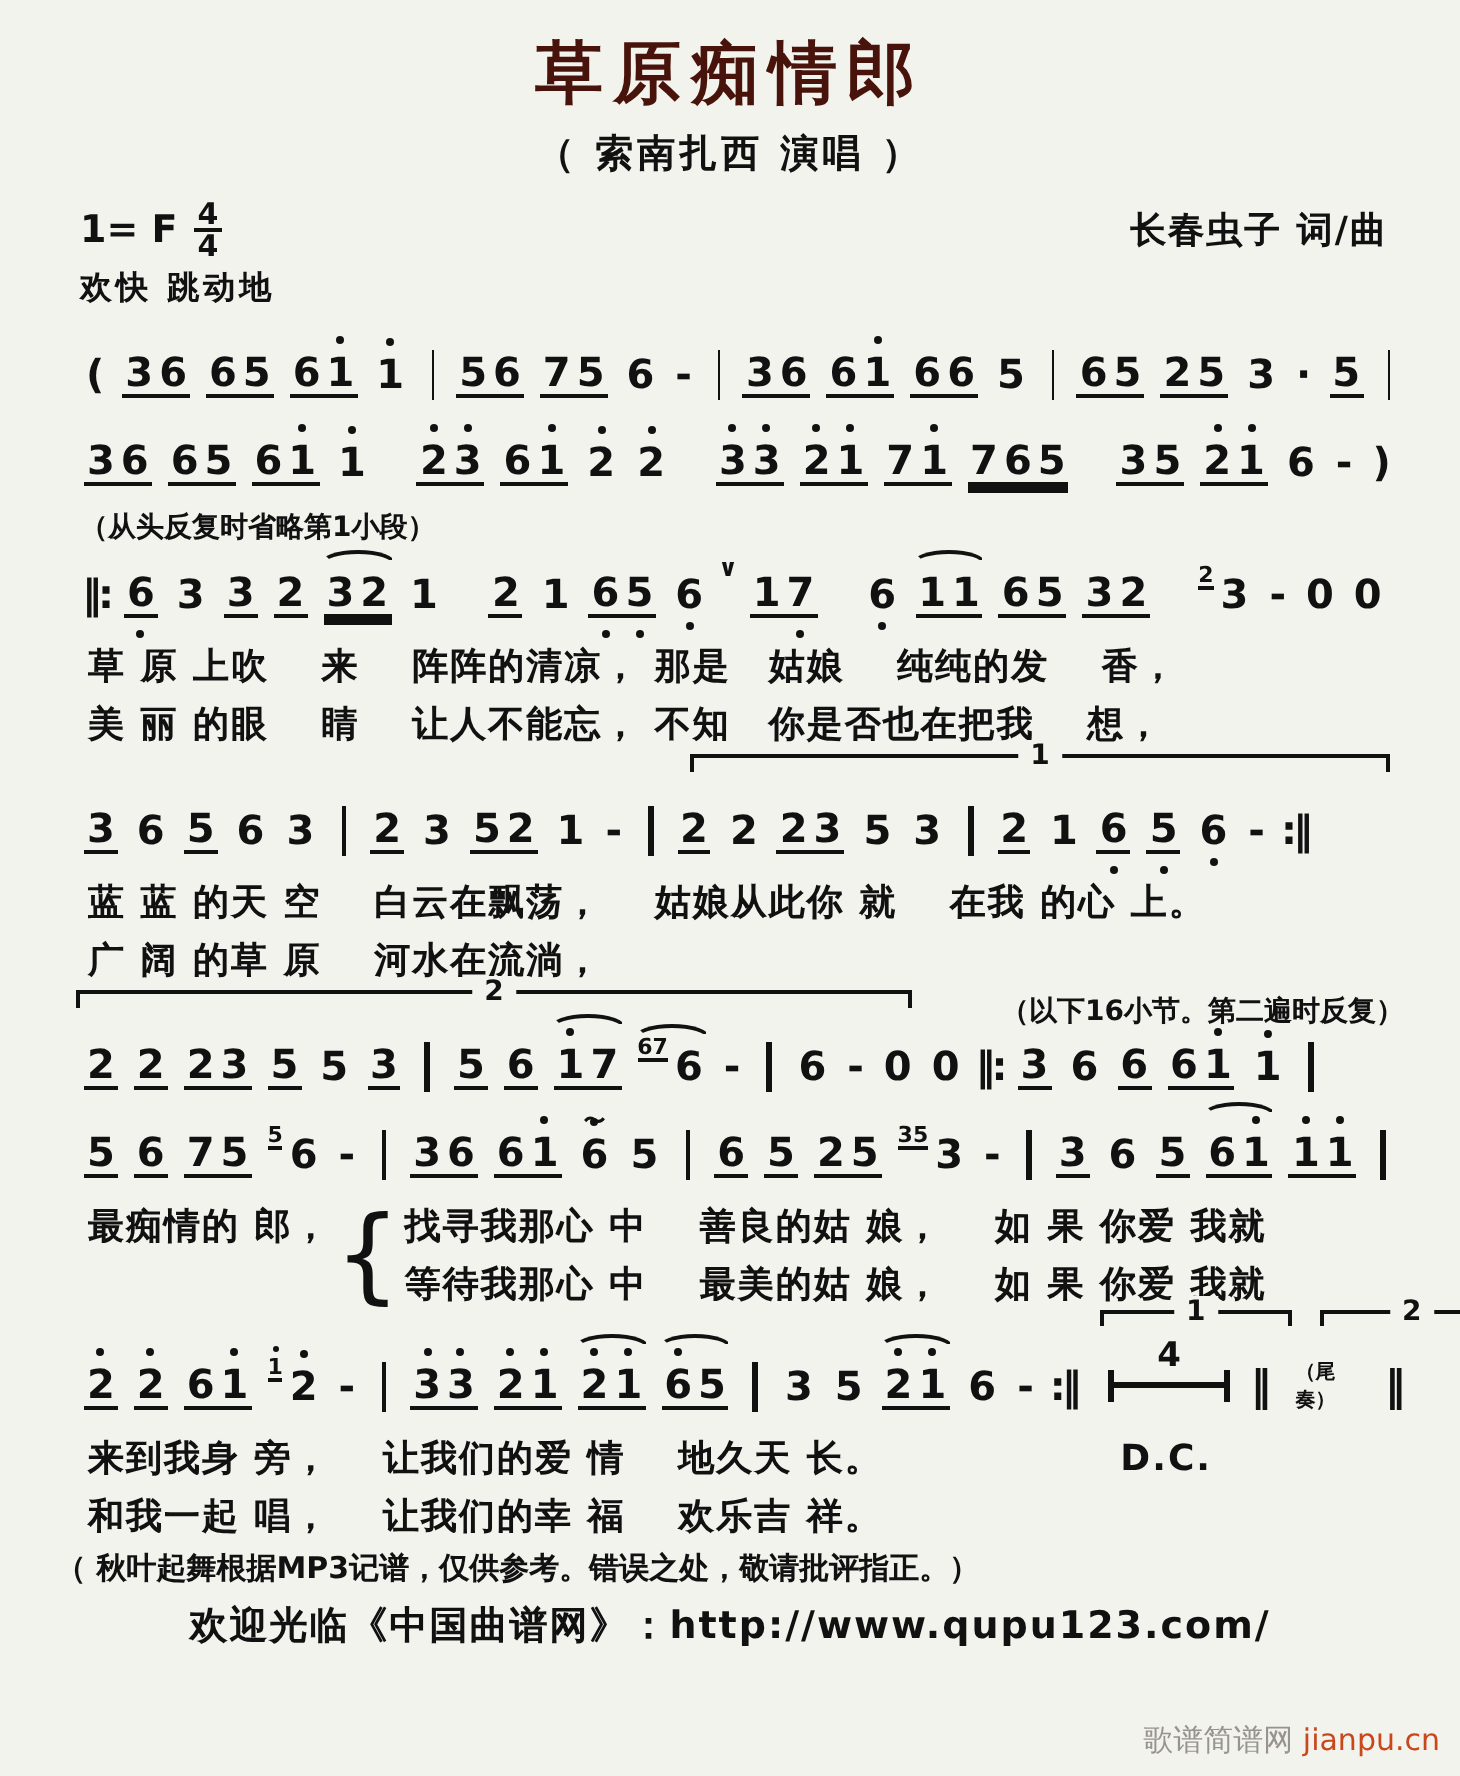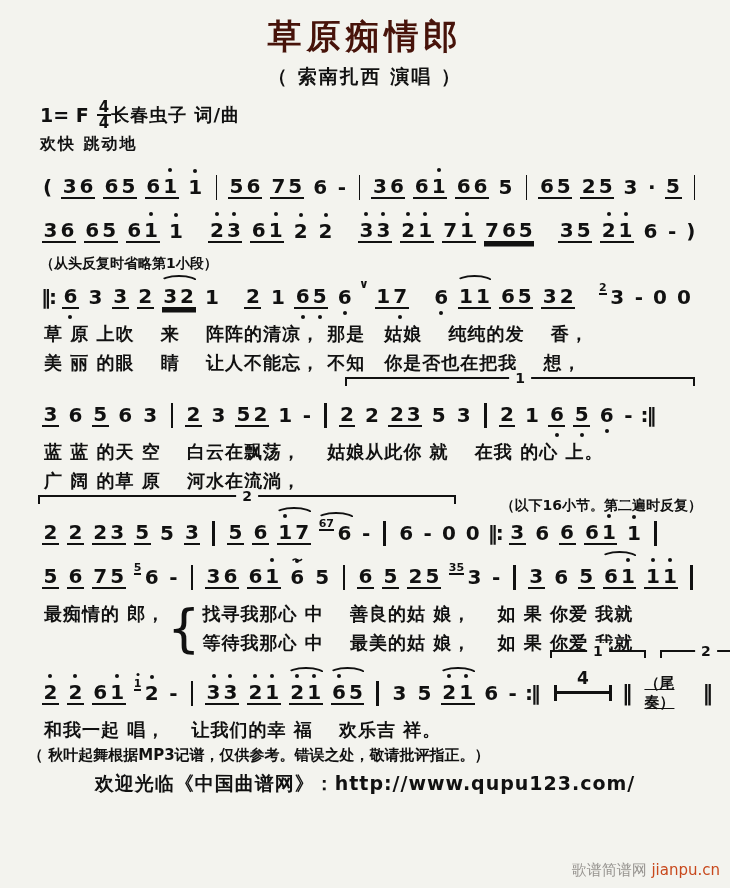--- a/index.html
+++ b/index.html
@@ -3,21 +3,21 @@
 <meta charset="utf-8">
 <style>
   * { margin:0; padding:0; box-sizing:border-box; }
   html,body { width:730px; height:888px; }
   body { font-family:"DejaVu Sans", sans-serif; background:#f3f3ee; color:#111; font-weight:700; }
   .page { width:730px; height:888px; padding:10px 28px 0 28px; overflow:hidden; position:relative; }
 
   
   .title { text-align:center; font-size:34px; letter-spacing:5px; color:#47130a; margin:4px 0 4px 0; }
   .subtitle { text-align:center; font-size:19px; letter-spacing:2px; margin-bottom:8px; }
-  .meta-row { display:flex; align-items:center; padding:0 8px 0 12px; height:34px; }
+  .meta-row { display:flex; justify-content:space-between; align-items:center; padding:0 8px 0 12px; height:34px; }
   .key-sig { font-size:19px; display:flex; align-items:center; gap:8px; }
   .frac { display:inline-flex; flex-direction:column; align-items:center; font-size:15px; line-height:14px; }
   .frac span:first-child { border-bottom:2px solid #111; padding:0 2px; }
   .credit { font-size:18px; letter-spacing:1px; }
   .tempo { font-size:16px; padding-left:12px; margin:2px 0 10px 0; letter-spacing:2px; }
 
   
   .line { position:relative; }
   .notes-row { display:flex; align-items:center; flex-wrap:nowrap; padding-left:10px; height:44px; }
   .notes-inline { display:inline-flex; align-items:center; }
@@ -54,21 +54,21 @@
 
   
   .tail { position:relative; display:inline-flex; align-items:center; margin-left:6px; padding-top:0; }
   .tail-volta { position:absolute; top:-24px; height:8px; border:2px solid #111; border-bottom:none; }
   .tv1 { left:2px; width:96px; }
   .tv2 { left:112px; width:92px; }
   .mrest { position:relative; display:inline-block; width:74px; height:16px; border-left:3px solid #111; border-right:3px solid #111; margin:0 6px; }
   .mrest::before { content:""; position:absolute; left:0; right:0; top:6px; border-top:3px solid #111; }
   .mr-num { position:absolute; top:-17px; left:50%; transform:translateX(-50%); font-size:17px; }
   .fin { font-size:21px; margin:0 4px; }
-  .coda { font-size:15px; margin:0 8px;text-decoration:underline; }
+  .coda { font-size:10px; margin:0 8px; }
   .lyr-flex { display:flex; }
   .dc { margin-left:auto; margin-right:96px; font-size:18px; }
 
   
   .foot-note { font-size:15px; margin-top:2px; }
   .foot-site { text-align:center; font-size:19px; letter-spacing:1px; margin-top:6px; }
   .watermark { position:absolute; right:10px; bottom:8px; font-size:15px; font-weight:400; }
   .wm-gray { color:#979490; }
   .wm-orange { color:#c8481c; }
 </style>
@@ -589,20 +589,24 @@
             <span class="vlabel">2</span>
           </span>
         <span class="mrest">
             <span class="mr-num">4</span>
           </span>
         <span class="fin">‖</span>
         <span class="coda">（尾奏）</span>
         <span class="fin">‖</span>
       </span>
     </div>
+    <div class="lyrics lyr-flex">
+      <span>来到我身 旁，　 让我们的爱 情　 地久天 长。</span>
+      <span class="dc">D.C.</span>
+    </div>
     <div class="lyrics">和我一起 唱，　 让我们的幸 福　 欢乐吉 祥。</div>
   </div>
 
   <div class="foot-note">（ 秋叶起舞根据MP3记谱，仅供参考。错误之处，敬请批评指正。）</div>
   <div class="foot-site">欢迎光临《中国曲谱网》：http://www.qupu123.com/</div>
   <div class="watermark">
     <span class="wm-gray">歌谱简谱网 </span><span class="wm-orange">jianpu.cn</span>
   </div>
 
 </div>

